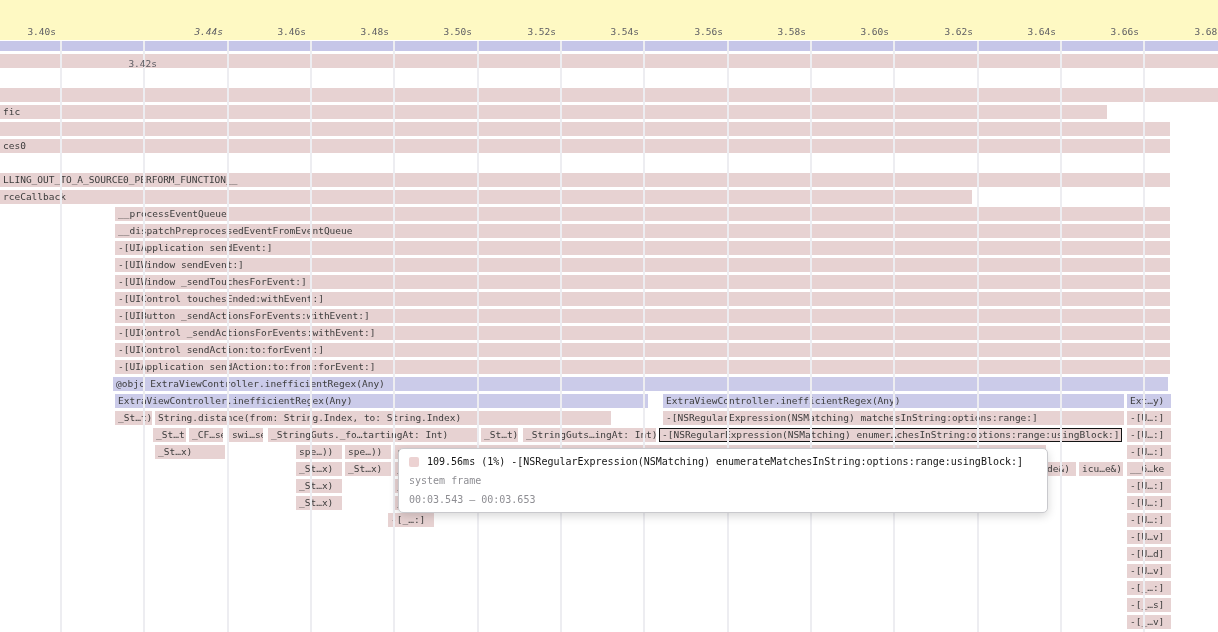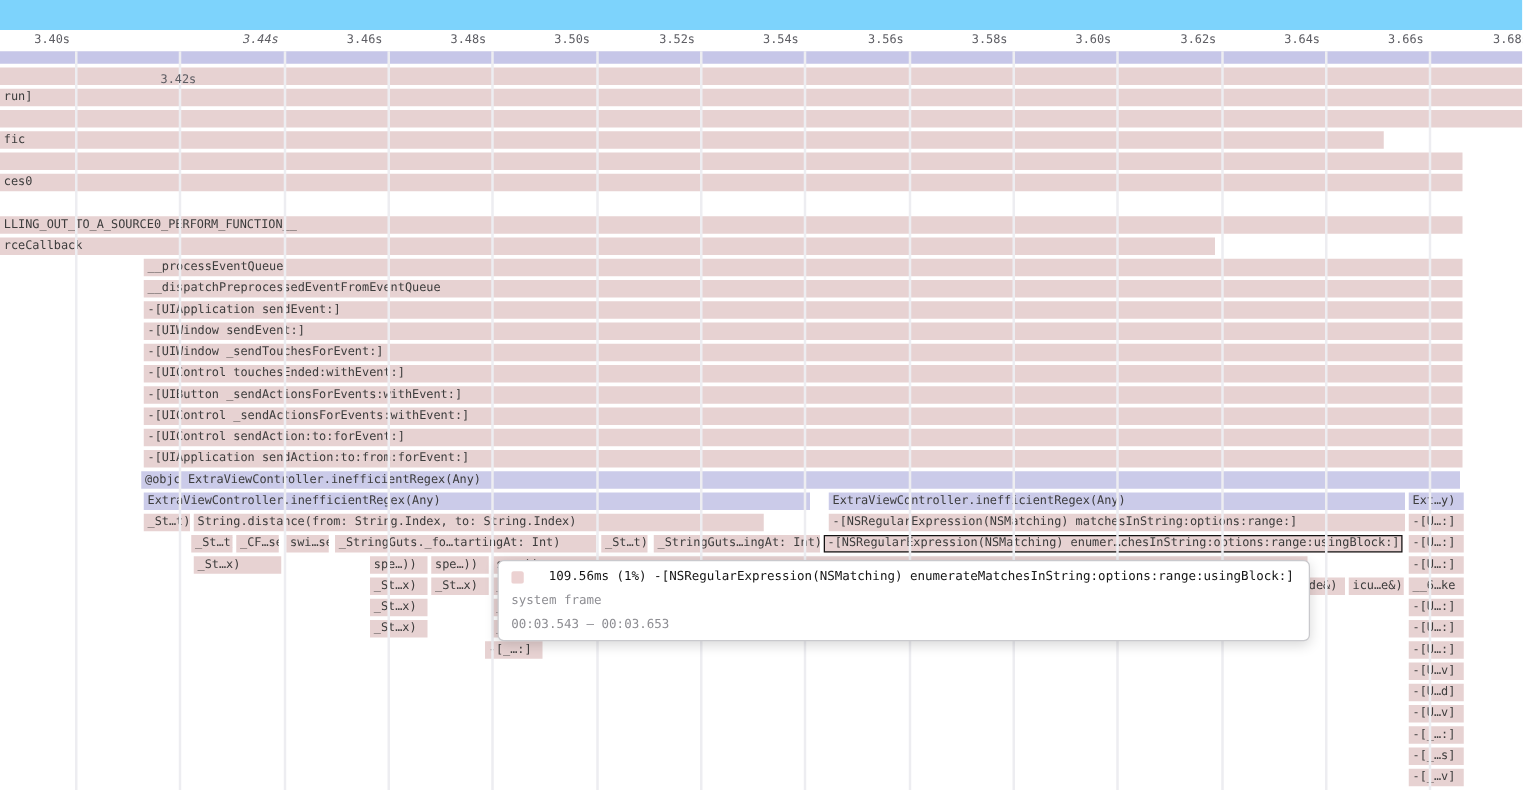--- a/index.html
+++ b/index.html
@@ -1,21 +1,21 @@
 <!DOCTYPE html>
 <html><head>
 <meta charset="utf-8">
 <style>
   html,body{margin:0;padding:0;background:#ffffff;}
   #screen{
     position:relative;width:1218px;height:632px;overflow:hidden;background:#ffffff;
     font-family:"DejaVu Sans Mono", monospace;
   }
   
-  #ruler{position:absolute;left:0;top:0;width:1218px;height:24px;background:#7dd3fc;z-index:4;}
+  #ruler{position:absolute;left:0;top:0;width:1218px;height:40px;background:#fef9c3;z-index:4;}
   .tick-label{
     position:absolute;top:26px;height:12px;line-height:12px;width:56px;
     text-align:right;font-size:9.5px;color:#5d5d63;
   }
   
   .gridline{position:absolute;top:41px;bottom:0;width:1.5px;background:#ededf1;z-index:2;}
   
   #frames{position:absolute;left:0;top:0;width:1218px;height:632px;z-index:1;}
   .bar{
     position:absolute;box-sizing:border-box;overflow:hidden;white-space:nowrap;
@@ -25,33 +25,32 @@
   .bar.blue{background:#cbcbe9;}
   .bar.blueTop{background:#c6c6e8;}
   .bar.selected{border:1.5px solid #141414;padding-left:2px;z-index:3;}
   
   #tooltip{
     position:absolute;left:398px;top:448px;width:650px;height:65px;box-sizing:border-box;
     background:#ffffff;border:1px solid #c9c9cd;border-radius:5px;
     box-shadow:0 3px 10px rgba(0,0,0,0.16);
     z-index:5;padding:7px 10px;display:flex;flex-direction:column;justify-content:space-between;
   }
-  .tt-line1{display:flex;align-items:center;gap:20px;font-size:10px;color:#141414;white-space:nowrap;overflow:hidden;}
+  .tt-line1{display:flex;align-items:center;gap:8px;font-size:10px;color:#141414;white-space:nowrap;overflow:hidden;}
   .tt-swatch{width:10px;height:10px;border-radius:2px;background:#ecd2d2;flex:0 0 auto;}
   .tt-gray{font-size:10px;color:#8e8e93;white-space:nowrap;}
 </style>
 </head>
 <body>
 
 <div id="screen">
 
   <div id="frames">
       <div class="bar blueTop" style="left: 0px; top: 41px; width: 1218px; height: 10px; line-height: 10px;"></div>
       <div class="bar pink" style="left: 0px; top: 54px; width: 1218px; height: 14px; line-height: 14px;"></div>
-      <div class="bar pink" style="left: 0px; top: 71px; width: 1218px; height: 14px; line-height: 14px;">run]</div>
       <div class="bar pink" style="left: 0px; top: 88px; width: 1218px; height: 14px; line-height: 14px;"></div>
       <div class="bar pink" style="left: 0px; top: 105px; width: 1107px; height: 14px; line-height: 14px;">fic</div>
       <div class="bar pink" style="left: 0px; top: 122px; width: 1170px; height: 14px; line-height: 14px;"></div>
       <div class="bar pink" style="left: 0px; top: 139px; width: 1170px; height: 14px; line-height: 14px;">ces0</div>
       <div class="bar pink" style="left: 0px; top: 173px; width: 1170px; height: 14px; line-height: 14px;">LLING_OUT_TO_A_SOURCE0_PERFORM_FUNCTION__</div>
       <div class="bar pink" style="left: 0px; top: 190px; width: 972px; height: 14px; line-height: 14px;">rceCallback</div>
       <div class="bar pink" style="left: 115px; top: 207px; width: 1055px; height: 14px; line-height: 14px;">__processEventQueue</div>
       <div class="bar pink" style="left: 115px; top: 224px; width: 1055px; height: 14px; line-height: 14px;">__dispatchPreprocessedEventFromEventQueue</div>
       <div class="bar pink" style="left: 115px; top: 241px; width: 1055px; height: 14px; line-height: 14px;">-[UIApplication sendEvent:]</div>
       <div class="bar pink" style="left: 115px; top: 258px; width: 1055px; height: 14px; line-height: 14px;">-[UIWindow sendEvent:]</div>

